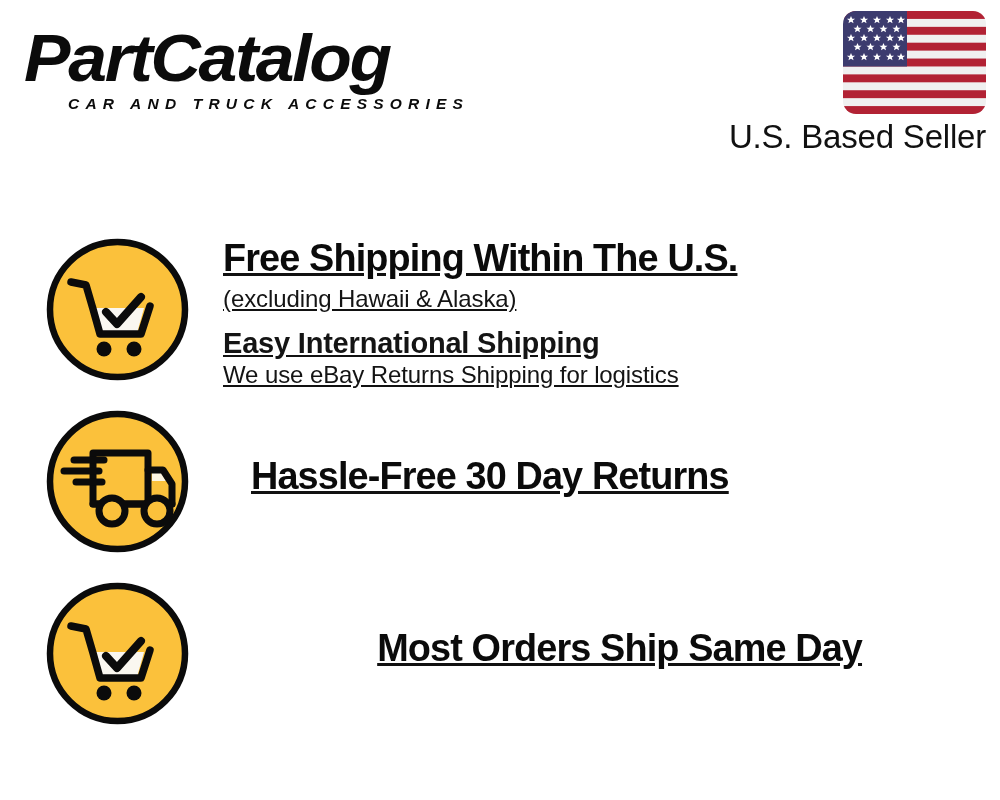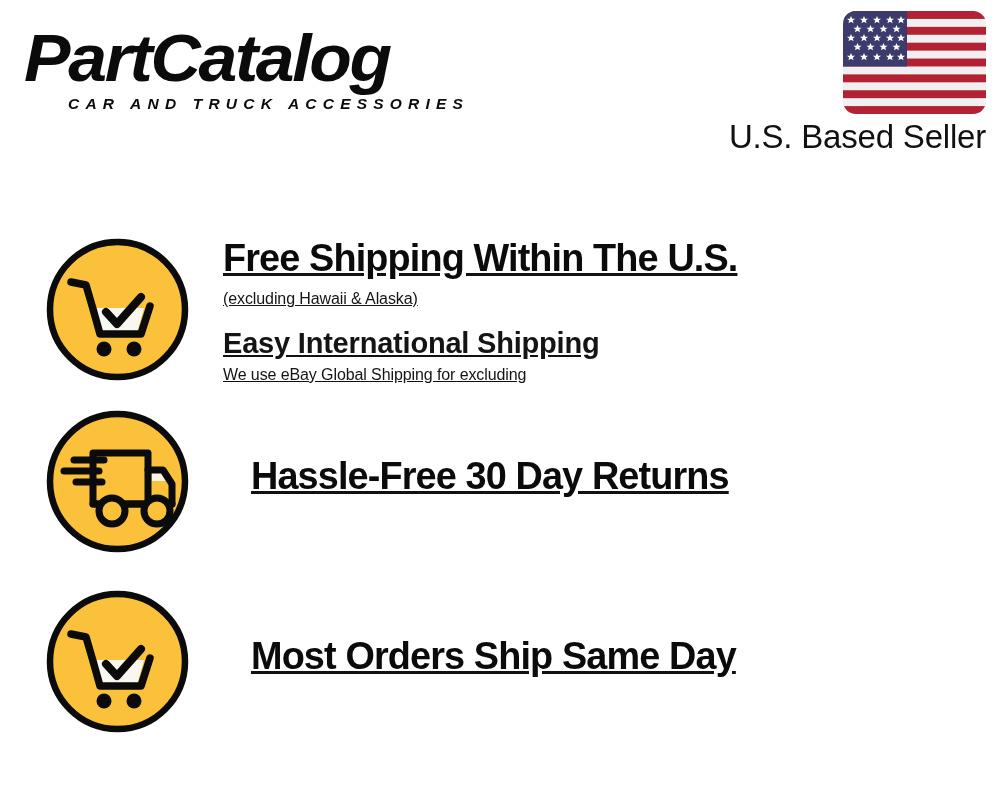--- a/index.html
+++ b/index.html
@@ -100,21 +100,21 @@
     top: 225px;
     width: 1000px;
   }
   .feature-row {
     position: absolute;
     left: 0;
     width: 1000px;
   }
   #feature-row-0 { top: 0px;   height: 170px; }
   #feature-row-1 { top: 172px; height: 170px; }
-  #feature-row-2 { top: 352px; height: 170px; }
+  #feature-row-2 { top: 344px; height: 170px; text-align: center; }
 
   .feature-icon-wrap {
     position: absolute;
     left: 44px;
     top: 11px;
     width: 147px;
     height: 147px;
   }
   .feature-icon-wrap svg { display: block; width: 147px; height: 147px; }
 
@@ -133,21 +133,21 @@
     line-height: 46px;
     letter-spacing: -0.9px;
     color: #0b0b0b;
     transform: scaleX(0.97);
     transform-origin: left center;
     white-space: nowrap;
   }
   .feature-sub {
     font-family: "Liberation Sans", sans-serif;
     font-weight: 400;
-    font-size: 16px;
+    font-size: 24px;
     line-height: 30px;
     letter-spacing: -0.1px;
     color: #141414;
     white-space: nowrap;
   }
   .feature-sub.is-bold {
     font-weight: 700;
     font-size: 29px;
     letter-spacing: -0.2px;
   }
@@ -236,21 +236,21 @@
         <path d="M27 46 L42 49 L49 73 L56 98 L97 98 L106 70" fill="none" stroke="#0b0b0b" stroke-width="7.5" stroke-linecap="round" stroke-linejoin="round"></path>
         <path d="M62 76 L73 88 L97 61" fill="none" stroke="#0b0b0b" stroke-width="8" stroke-linecap="round" stroke-linejoin="round"></path>
         <circle cx="60" cy="113" r="7.5" fill="#0b0b0b"></circle>
         <circle cx="90" cy="113" r="7.5" fill="#0b0b0b"></circle>
       </svg>
     </div>
     <div class="feature-text">
       <div class="feature-title">Free Shipping Within The U.S.</div>
       <div class="feature-sub s1">(excluding Hawaii &amp; Alaska)</div>
       <div class="feature-sub is-bold s2">Easy International Shipping</div>
-      <div class="feature-sub s3">We use eBay Global Shipping for excluding</div>
+      <div class="feature-sub s3">We use eBay Returns Shipping for logistics</div>
     </div>
   </div>
 
   <div class="feature-row" id="feature-row-1">
     <div class="feature-icon-wrap">
       <svg viewBox="0 0 147 147" xmlns="http://www.w3.org/2000/svg" aria-hidden="true">
         <circle cx="73.5" cy="73.5" r="67.5" fill="#FBC13B" stroke="#0b0b0b" stroke-width="6.5"></circle>
         <path d="M106 60 L118 60 L127 74 L127 96 L104 96 Z" fill="#FBC13B"></path>
         <path d="M108 63 L117 63 L122 73 L108 73 Z" fill="#FDF6E3"></path>
         <path d="M49 45 L104 45 L104 96 L49 96 Z" fill="none" stroke="#0b0b0b" stroke-width="7" stroke-linejoin="round"></path>

